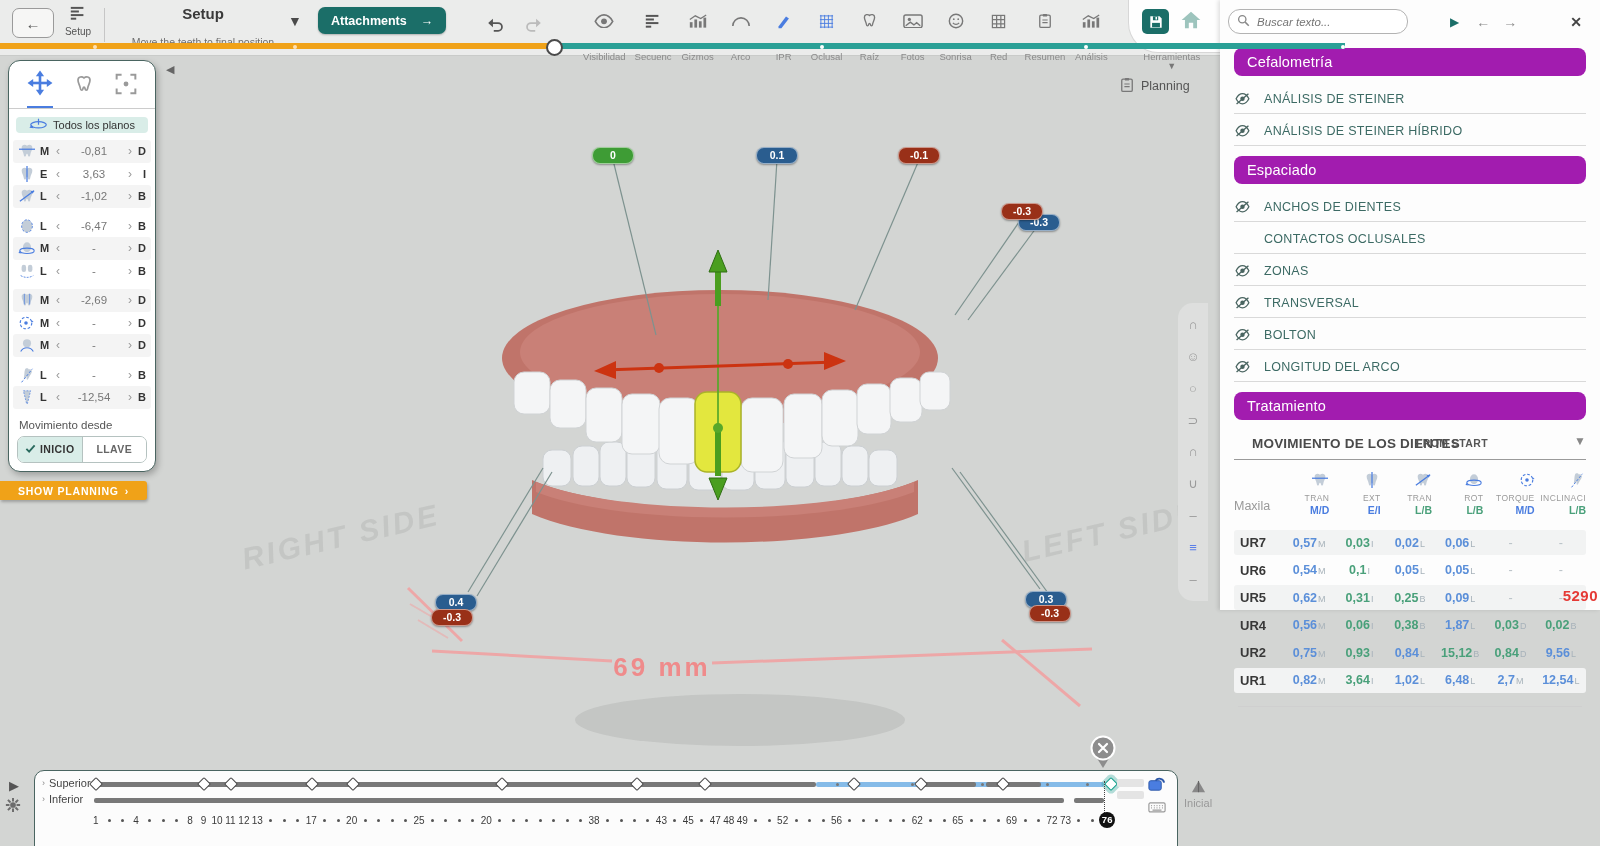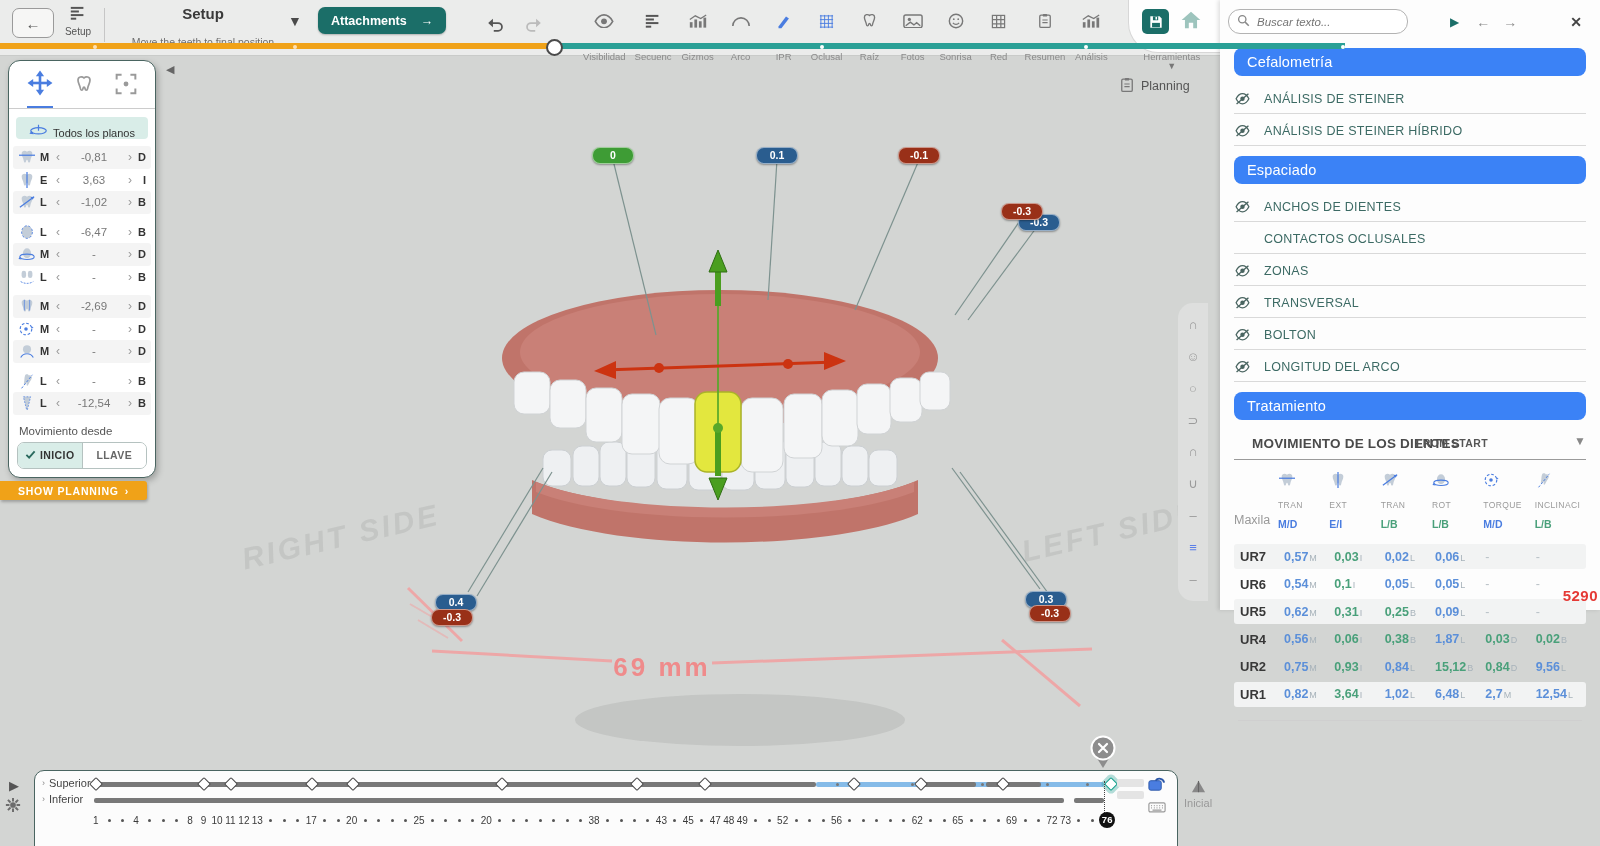--- a/index.html
+++ b/index.html
@@ -32,51 +32,51 @@
   #pb-teal{left:553px;width:792px;background:#2aa096}
   #pb-knob{position:absolute;left:546px;top:39px;width:13px;height:13px;border-radius:50%;background:#fff;border:2.5px solid #4a4a4a;z-index:51}
   .pb-dot{position:absolute;top:44.5px;width:4px;height:4px;border-radius:50%;z-index:51}
   
   #right-panel{position:absolute;left:1220px;top:0;width:380px;height:610px;background:#fdfdfd;z-index:12;box-shadow:-2px 0 4px rgba(0,0,0,.12)}
   #rp-top{display:flex;align-items:center;padding:9px 10px 4px 8px}
   #search-pill{width:162px;height:23px;border:1.2px solid #b3b3b3;border-radius:12px;display:flex;align-items:center;gap:5px;padding:0 8px;background:#fff}
   #search-pill input{border:0;outline:0;flex:1;font-size:11.5px;font-style:italic;color:#555;background:transparent;font-family:"Liberation Sans",sans-serif}
   .nav-ic{cursor:pointer;font-size:14px;color:#8a8a8a}
   #rp-content{padding:0 14px;overflow:hidden;height:800px}
-  .rp-header{background:#3b82f6;color:#fff;border-radius:8px;padding:6px 13px;font-size:14.5px;margin:10px 0 8px;letter-spacing:.2px}
+  .rp-header{background:#a21caf;color:#fff;border-radius:8px;padding:6px 13px;font-size:14.5px;margin:10px 0 8px;letter-spacing:.2px}
   .rp-item{height:29px;display:flex;align-items:center;border-bottom:1px solid #d9d9d9;margin-bottom:2px;cursor:pointer}
   .rp-eye{width:24px;display:flex;align-items:center}
   .rp-item-label{color:#3c6a64;font-size:12.5px;letter-spacing:.3px;margin-left:6px}
   #mv-title-row{position:relative;margin-top:10px;padding:4px 0 7px 18px;border-bottom:1px solid #9a9a9a}
   #mv-title{font-size:13.5px;font-weight:bold;color:#4a4a4a;letter-spacing:.2px}
   #from-start{position:absolute;left:182px;top:7px;font-size:10.5px;font-weight:bold;color:#555;letter-spacing:.4px}
   #mv-dd{position:absolute;right:0;top:4px;color:#888;font-size:12px;cursor:pointer}
   #mv-grid{display:flex;margin:12px 0 6px}
   #mv-maxila{width:44px;align-self:flex-end;color:#999;font-size:12.5px;padding-bottom:3px}
-  .mv-col{flex:1;display:flex;flex-direction:column;align-items:flex-start;gap:8px}
+  .mv-col{flex:1;display:flex;flex-direction:column;align-items:flex-end;gap:1px}
   .mv-top{font-size:8.5px;color:#9a9a9a;text-transform:uppercase;letter-spacing:.4px}
   .mv-bot{font-size:10.5px;font-weight:bold}
   .blue{color:#4a7de0}.green{color:#49a07a}
   #tooth-table{margin-top:14px}
   .tt-row{display:flex;align-items:center;height:25px;border-radius:3px;margin:2.5px 0}
   .tt-row.alt{background:#f2f3f3}
   .tt-tooth{width:44px;font-size:13px;font-weight:600;color:#383838;padding-left:6px}
-  .tt-cell{flex:1;text-align:left;font-size:12.5px;white-space:nowrap}
+  .tt-cell{flex:1;text-align:center;font-size:12.5px;white-space:nowrap}
   .tt-cell b{font-weight:600}
   .tt-cell b.blue{color:#5b8fd9}.tt-cell b.green{color:#49a07a}
   .tt-cell i{font-style:normal;font-size:9px;color:#a7b2ba;margin-left:1px}
   .tt-cell.dash{color:#b9c1c6}
   .tt-div{height:1px;background:#cfcfcf;margin:13px 4px 11px}
   #case-number{position:absolute;right:2px;bottom:6px;color:#e53935;font-size:15px;font-weight:bold;z-index:30;letter-spacing:.5px}
   
   #left-panel{position:absolute;left:8px;top:60px;width:146px;background:#fff;border:1.5px solid #4a6561;border-radius:12px;z-index:20;box-shadow:2px 3px 6px rgba(0,0,0,.25);padding-bottom:8px}
   #lp-tabs{display:flex;justify-content:space-around;align-items:center;padding:9px 8px 0;border-bottom:1px solid #ccc}
   .lp-tab{padding-bottom:6px;cursor:pointer}
   .lp-tab.active{border-bottom:2.5px solid #4a7de0}
-  #lp-all{margin:8px 7px 7px;background:#d9ede8;border-radius:4px;height:22px;display:flex;align-items:flex-end;justify-content:center;gap:5px;font-size:11px;color:#333;cursor:pointer}
+  #lp-all{margin:8px 7px 7px;background:#d9ede8;border-radius:4px;height:16px;display:flex;align-items:center;justify-content:center;gap:5px;font-size:11px;color:#333;cursor:pointer}
   .lp-row{display:flex;align-items:center;height:22.5px;padding:0 5px;margin:0 4px;border-radius:3px}
   .lp-row.alt{background:#f4f4f4}
   .lp-row.gap{margin-top:7px}
   .lp-ic{width:22px;display:flex;align-items:center}
   .lp-l{width:13px;font-weight:bold;font-size:11px;color:#333}
   .lp-ch{width:10px;color:#999;font-size:12px;text-align:center;cursor:pointer;line-height:10px}
   .lp-v{flex:1;text-align:center;color:#777;font-size:11.5px}
   .lp-r{width:11px;font-weight:bold;font-size:11px;color:#333;text-align:right}
   #lp-movfrom{margin:10px 10px 5px;font-size:11.5px;color:#555}
   #lp-toggle{margin:0 8px;display:flex;border:1px solid #b5c2c0;border-radius:7px;overflow:hidden;height:25px}

